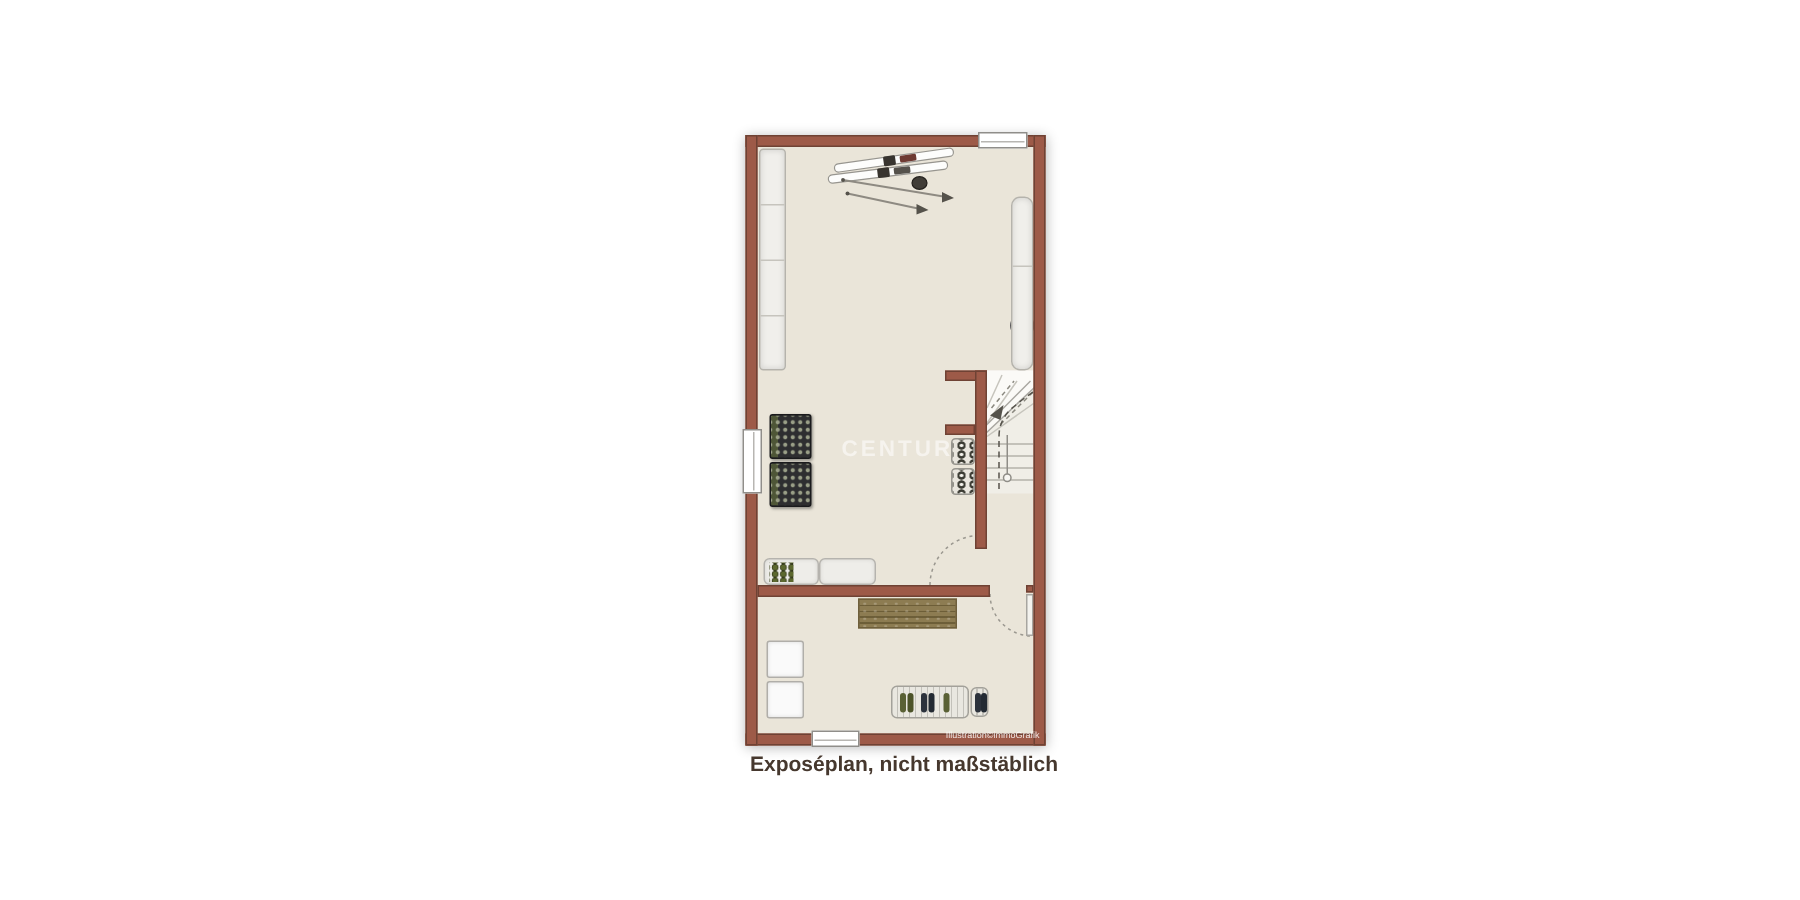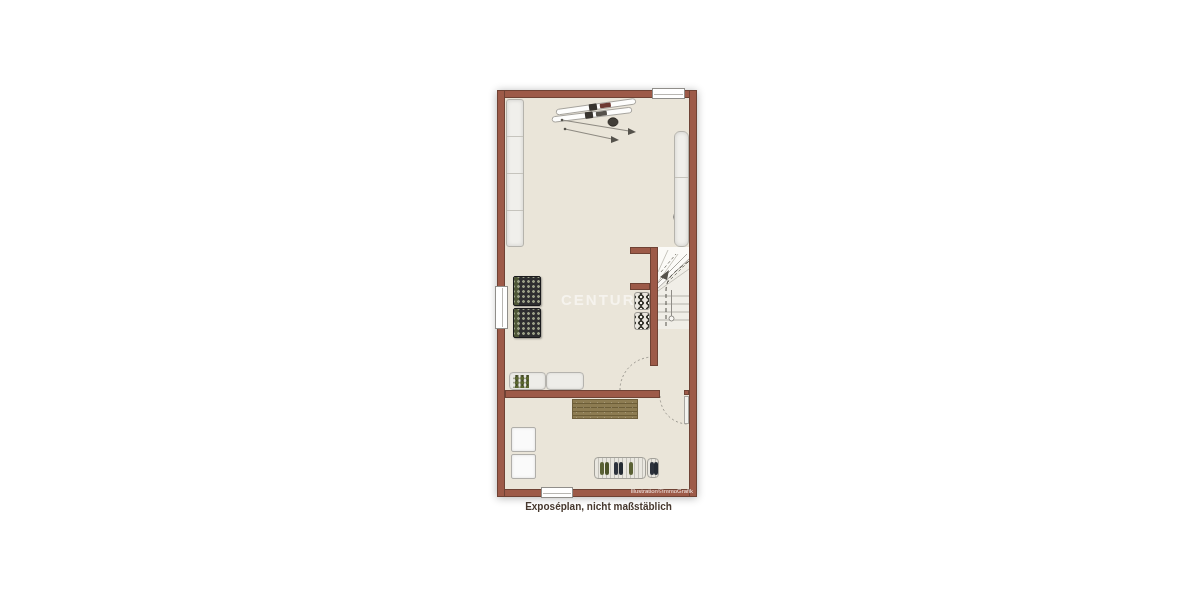--- a/index.html
+++ b/index.html
@@ -45,21 +45,21 @@
   .bench{background-color:#e9e7e0;
        background-image:repeating-linear-gradient(90deg, rgba(0,0,0,0) 0 3px, #c3c1ba 3px 4px);
        border:1px solid #a3a19a;border-radius:4px;}
   .shoe{position:absolute;width:4px;height:13px;border-radius:2px;}
   .door-leaf{background:#f3f2ee;border:1px solid #a7a5a0;}
 
   
   .watermark{z-index:1;color:rgba(255,255,255,.55);font-weight:bold;font-size:15px;
        letter-spacing:2px;white-space:nowrap;}
   .credit{z-index:5;color:rgba(255,255,255,.85);font-size:6px;text-align:right;white-space:nowrap;}
-  .caption{z-index:5;color:#46382e;font-size:10px;font-weight:600;text-align:center;white-space:nowrap;}
+  .caption{z-index:5;color:#46382e;font-size:14px;font-weight:600;text-align:right;white-space:nowrap;}
   svg.overlay{position:absolute;left:0;top:0;z-index:2;}
 </style>
 </head>
 <body>
 
 <div id="canvas">
 
   <div class="abs floor" style="left:497px;top:90px;width:200px;height:407px;"></div>
 
   <div class="abs watermark" style="left:561px;top:291px;">CENTURY 21</div>

